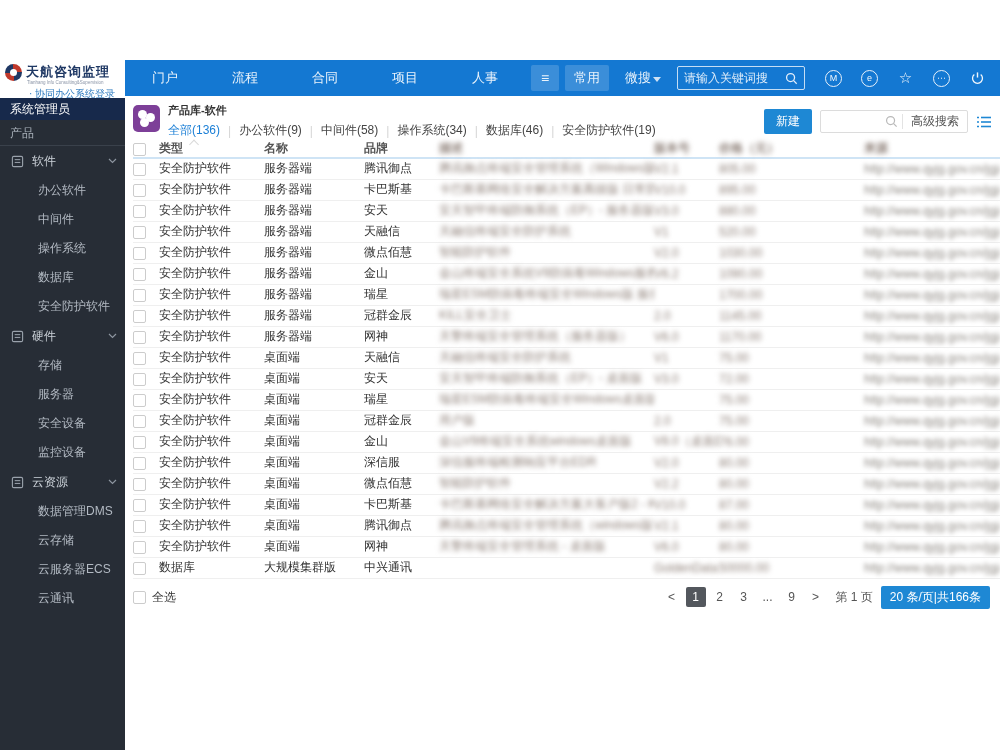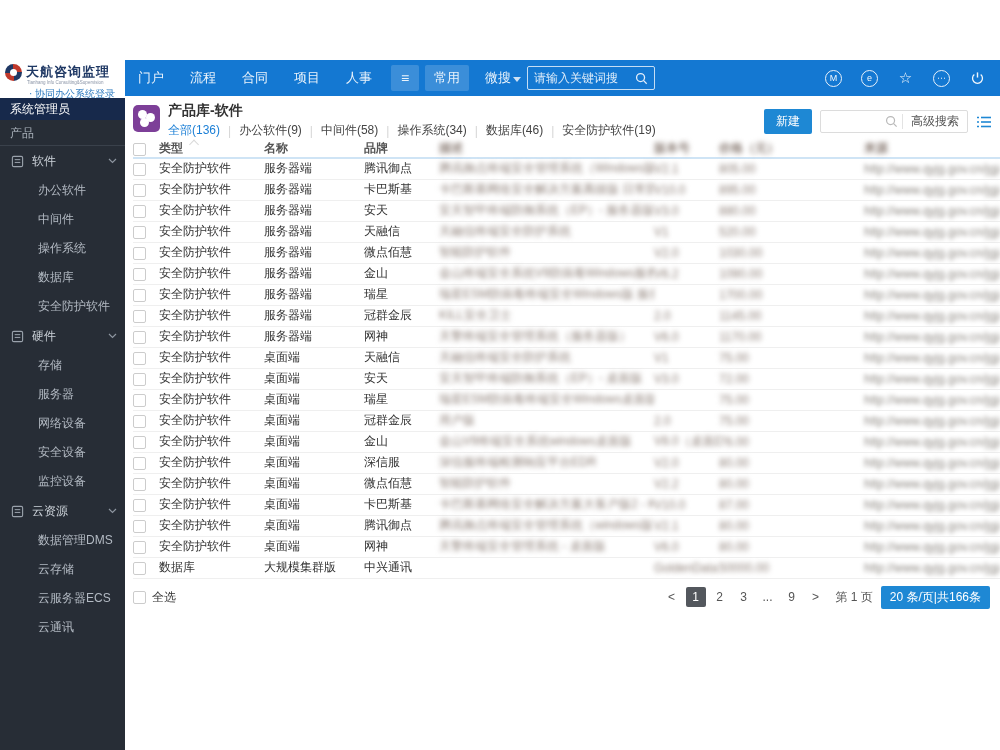--- a/index.html
+++ b/index.html
@@ -2,24 +2,24 @@
 <html><head>
 <meta charset="utf-8">
 <style>
   * { box-sizing: border-box; margin: 0; padding: 0; }
   html,body { width:1000px; height:750px; background:#fff; font-family:"Liberation Sans",sans-serif; }
   body { position:relative; overflow:hidden; }
   .app { position:absolute; top:60px; left:0; width:1000px; height:630px; }
 
   
   .navbar { position:absolute; left:125px; top:0; width:875px; height:36px; background:#1478d2; display:flex; align-items:center; color:#eaf3fb; font-size:13px; }
-  .nav-item { padding:0 13px; line-height:36px; cursor:pointer; }
+  .nav-item { padding:0 27px; line-height:36px; cursor:pointer; }
   .nav-box { display:inline-flex; align-items:center; justify-content:center; height:26px; min-width:28px; margin-left:6px; padding:0 9px; background:rgba(255,255,255,.17); border-radius:2px; cursor:pointer; }
   .menu-glyph { font-size:14px; }
-  .msearch { display:flex; align-items:center; margin-left:16px; gap:6px; }
+  .msearch { display:flex; align-items:center; margin-left:16px; gap:16px; }
   .msearch-label { cursor:pointer; }
   .caret-down { width:0; height:0; border-left:4px solid transparent; border-right:4px solid transparent; border-top:5px solid #cfe2f5; display:inline-block; margin-left:2px; }
   .nav-search { display:flex; align-items:center; width:128px; height:24px; border:1px solid rgba(255,255,255,.75); border-radius:2px; padding:0 6px; }
   .nav-search input { flex:1; min-width:0; background:transparent; border:none; outline:none; color:#0f172a; font-size:12px; font-family:"Liberation Sans",sans-serif; }
   .nav-search input::placeholder { color:#dcebf9; }
   .nav-right { margin-left:auto; display:flex; align-items:center; gap:19px; padding-right:14px; }
   .circle-icon { width:17px; height:17px; border:1.2px solid #e8f1fa; border-radius:50%; display:flex; align-items:center; justify-content:center; font-size:9px; color:#f2f7fc; cursor:pointer; }
   .star-icon, .power-icon { width:17px; height:17px; display:flex; align-items:center; justify-content:center; cursor:pointer; }
   .star-icon { font-size:15px; color:#f2f7fc; border:none; }
 
@@ -43,21 +43,21 @@
   .sidebar-footer .f-icon { display:flex; align-items:center; cursor:pointer; }
   .collapse-arrow { color:#8d95a0; font-size:9px; cursor:pointer; }
 
   
   .main { position:absolute; left:125px; top:36px; width:875px; height:594px; background:#fff; }
   .page-header { position:relative; height:44px; padding:7px 8px 0 8px; display:flex; }
   .app-icon { width:27px; height:27px; background:#7d3f98; border-radius:5px; position:relative; flex:0 0 auto; margin-top:2px; }
   .app-icon i { position:absolute; width:9px; height:9px; background:#fff; border-radius:50%; }
   .app-icon i:nth-child(1){ left:5px; top:5px; } .app-icon i:nth-child(2){ left:13px; top:8px; } .app-icon i:nth-child(3){ left:7px; top:13px; }
   .ph-text { margin-left:8px; }
-  .page-title { font-size:14px; font-weight:bold; color:#333; line-height:15px; }
+  .page-title { font-size:11px; font-weight:bold; color:#333; line-height:15px; }
   .tabs { margin-top:4px; font-size:12px; color:#444; display:flex; align-items:center; }
   .tab { cursor:pointer; position:relative; }
   .tab.active { color:#1b7fd6; }
   .tab.active::before { content:""; position:absolute; left:50%; bottom:-9px; width:6px; height:6px; background:#fff; border-left:1px solid #d9d9d9; border-top:1px solid #d9d9d9; transform:translateX(-50%) rotate(45deg); }
   .tab-sep { color:#d5d5d5; margin:0 8px; }
   .toolbar { position:absolute; top:13px; right:8px; display:flex; align-items:center; gap:8px; }
   .btn-new { background:#1e88d4; color:#fff; font-size:12px; border:none; padding:4px 12px; border-radius:2px; cursor:pointer; font-family:"Liberation Sans",sans-serif; }
   .adv-box { display:flex; align-items:center; height:23px; border:1px solid #dcdcdc; border-radius:2px; background:#fff; }
   .adv-box input { width:64px; border:none; outline:none; font-size:12px; padding:0 6px; font-family:"Liberation Sans",sans-serif; }
   .adv-divider { width:1px; height:15px; background:#e3e3e3; margin:0 0 0 4px; }
@@ -167,21 +167,20 @@
           </span>
           <span class="glabel">硬件</span>
           <span>
             <svg width="9" height="6" viewBox="0 0 9 6">
               <polyline points="1,1 4.5,4.5 8,1" fill="none" stroke="#8d95a0" stroke-width="1.2"></polyline>
             </svg>
           </span>
         </div>
         <div class="side-item">存储</div>
         <div class="side-item">服务器</div>
-        <div class="side-item">网络设备</div>
         <div class="side-item">安全设备</div>
         <div class="side-item">监控设备</div>
         <div class="side-group">
           <span>
             <svg width="13" height="13" viewBox="0 0 14 14">
               <rect x="1.5" y="1.5" width="11" height="11" rx="1.5" fill="none" stroke="#9aa2ac" stroke-width="1.2"></rect>
               <line x1="4" y1="5" x2="10" y2="5" stroke="#9aa2ac" stroke-width="1.1"></line>
               <line x1="4" y1="8" x2="10" y2="8" stroke="#9aa2ac" stroke-width="1.1"></line>
             </svg>
           </span>

